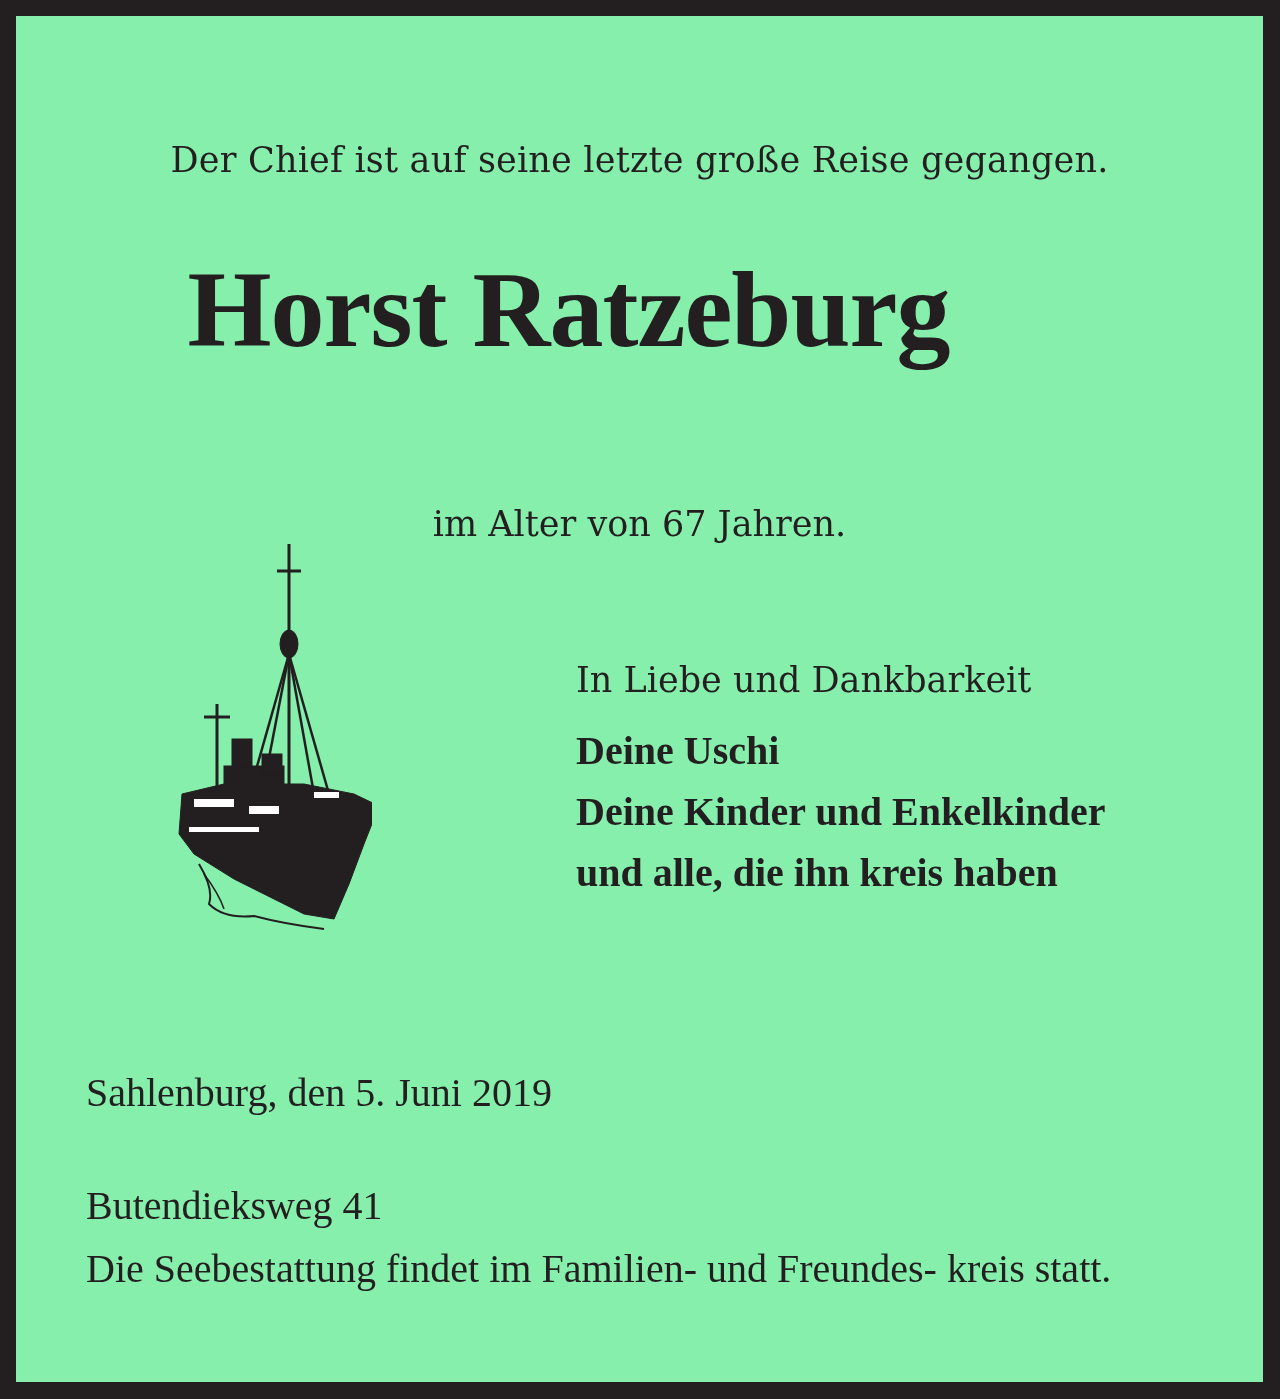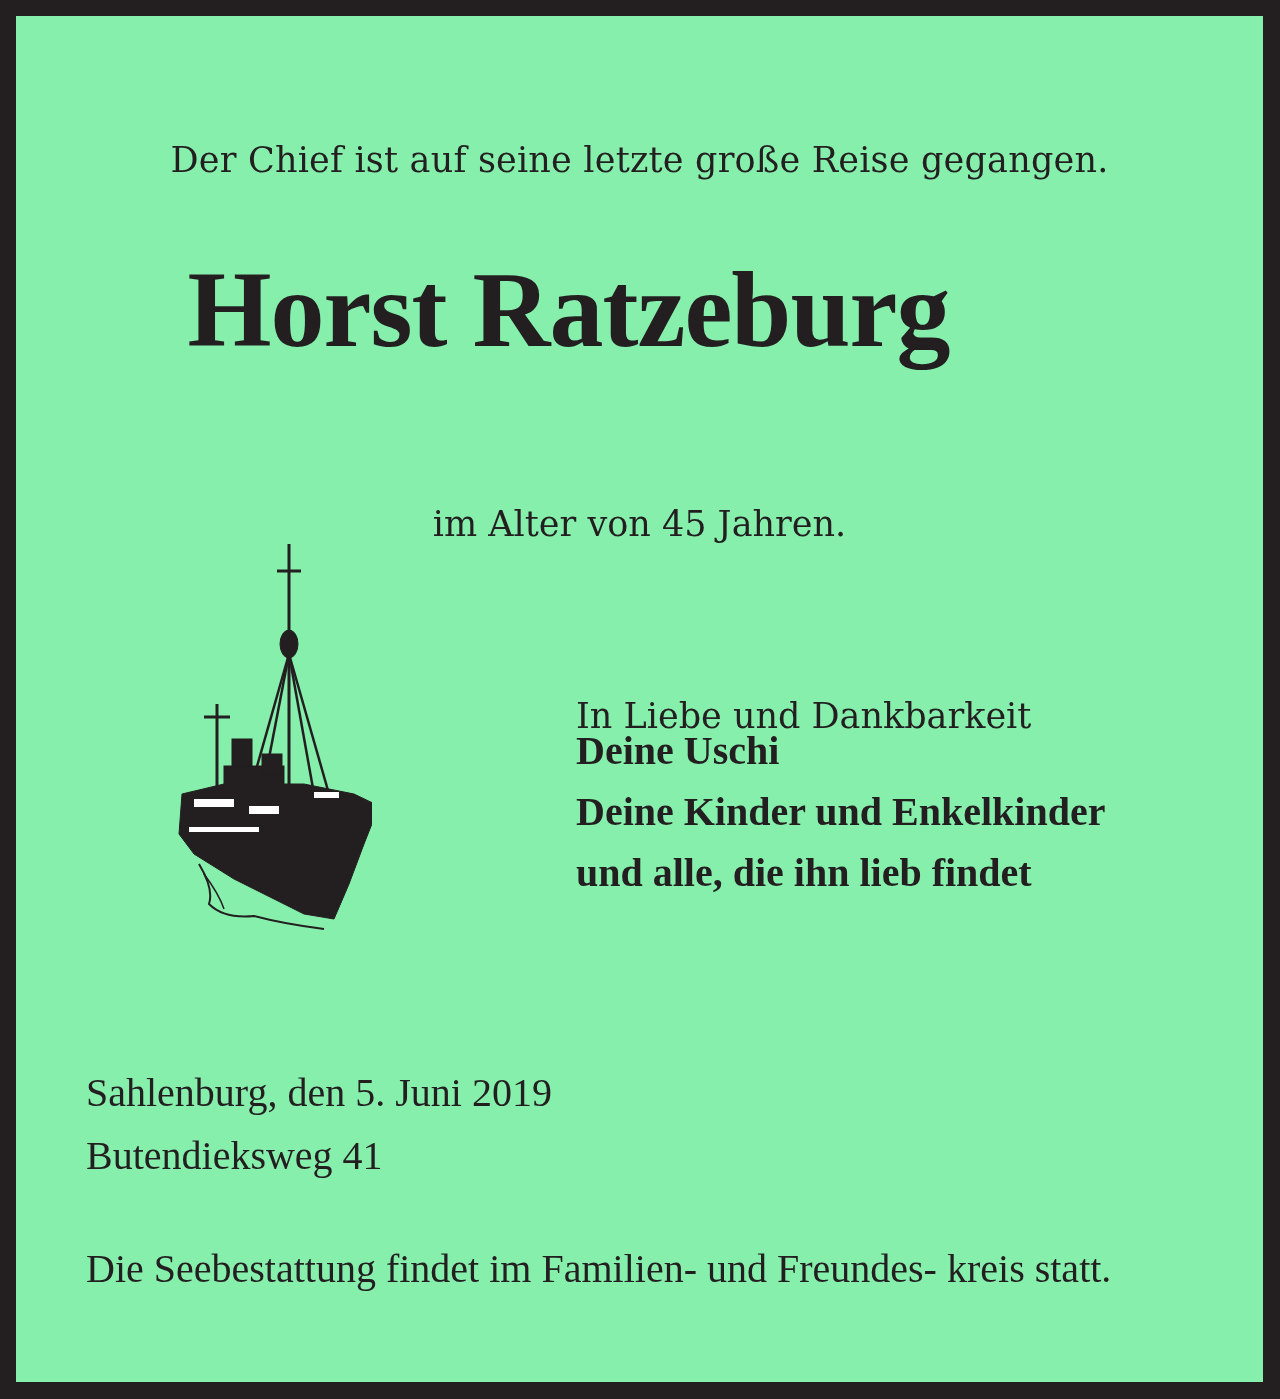--- a/index.html
+++ b/index.html
@@ -35,37 +35,37 @@
     }
     .age {
       left: 0; width: 1247px; top: 488px;
       text-align: center;
       font-size: 35px;
     }
     .ship {
       left: 148px; top: 528px;
       width: 208px; height: 390px;
     }
-    .sig-intro { left: 560px; top: 644px; font-size: 35px; margin-top: 36px; }
+    .sig-intro { left: 560px; top: 644px; font-size: 35px; }
     .sig-line {
       left: 560px;
       font-family: "Liberation Serif", serif;
       font-weight: bold;
       font-size: 40px;
     }
     .sig1 { top: 711px; }
     .sig2 { top: 772px; }
     .sig3 { top: 833px; }
     .place {
       left: 70px; top: 1053px;
       font-family: "Liberation Serif", serif;
       font-size: 40px;
     }
     .street {
-      left: 70px; top: 1116px;
+      left: 70px; top: 1166px;
       font-family: "Liberation Serif", serif;
       font-size: 40px;
     }
     .notice {
       left: 70px; top: 1228px;
       width: 1108px;
       white-space: normal;
       font-family: "Liberation Serif", serif;
       font-size: 40px;
       line-height: 50px;
@@ -75,21 +75,21 @@
   </style>
 </head>
 <body>
 
 <div class="sheet">
 
   <div class="abs intro">Der Chief ist auf seine letzte große Reise gegangen.</div>
 
   <div class="abs name">Horst Ratzeburg</div>
 
-  <div class="abs age">im Alter von 45 Jahren.</div>
+  <div class="abs age">im Alter von 67 Jahren.</div>
 
   <div class="abs ship">
     <svg width="208" height="390" viewBox="0 0 208 390" xmlns="http://www.w3.org/2000/svg">
       <g stroke="#231f20" fill="#231f20">
 
         <line x1="125" y1="0" x2="125" y2="260" stroke-width="3"></line>
         <line x1="113" y1="27" x2="137" y2="27" stroke-width="3"></line>
         <ellipse cx="125" cy="100" rx="9" ry="14"></ellipse>
 
         <line x1="125" y1="110" x2="88" y2="240" stroke-width="2.5"></line>
@@ -113,20 +113,20 @@
 
         <path d="M35 320 Q50 345 45 360 Q60 375 90 372 Q120 380 160 385" fill="none" stroke-width="2"></path>
         <path d="M40 330 Q55 350 60 365" fill="none" stroke-width="1.5"></path>
       </g>
     </svg>
   </div>
 
   <div class="abs sig-intro">In Liebe und Dankbarkeit</div>
   <div class="abs sig-line sig2">Deine Kinder und Enkelkinder</div>
   <div class="abs sig-line sig1">Deine Uschi</div>
-  <div class="abs sig-line sig3">und alle, die ihn lieb findet</div>
+  <div class="abs sig-line sig3">und alle, die ihn kreis haben</div>
 
   <div class="abs place">Sahlenburg, den 5. Juni 2019</div>
   <div class="abs street">Butendieksweg 41</div>
 
   <div class="abs notice">Die Seebestattung findet im Familien- und Freundes- kreis statt.</div>
 
 </div>
 
 </body></html>

